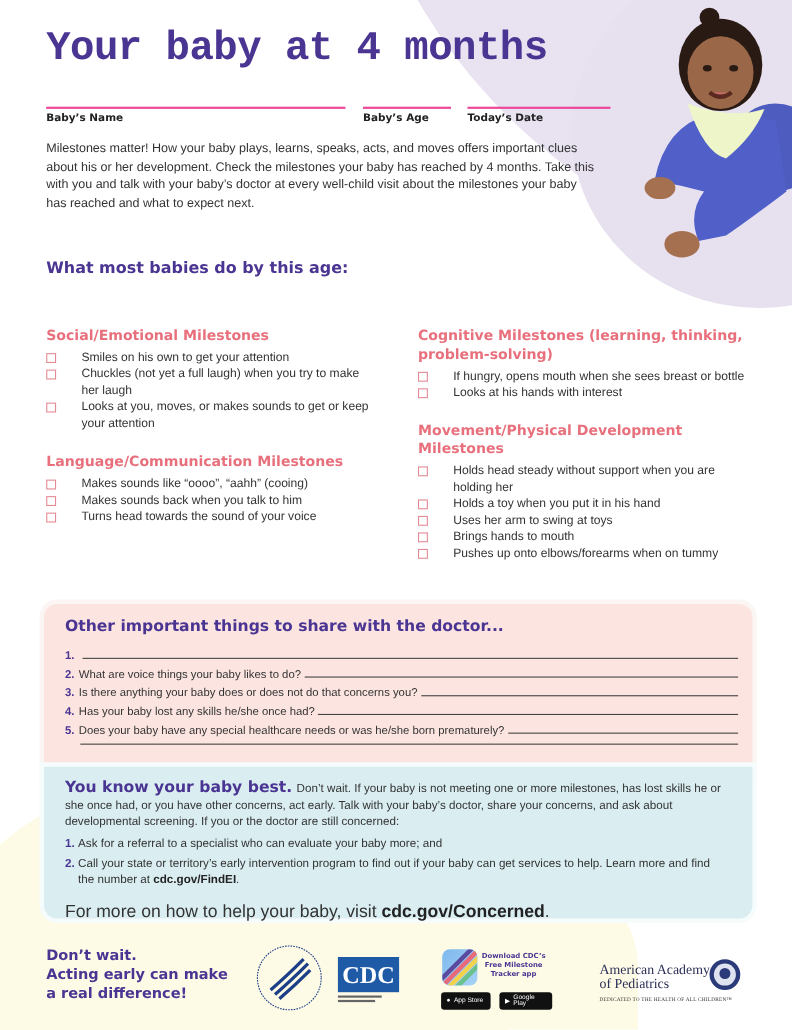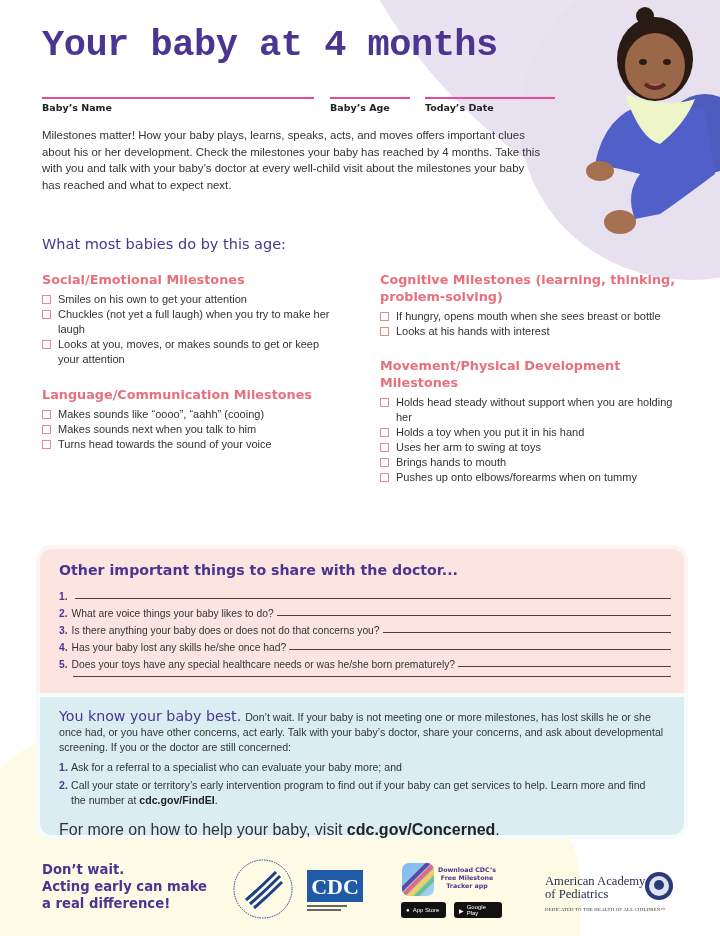--- a/index.html
+++ b/index.html
@@ -35,31 +35,31 @@
   .f-age { left: 330px; width: 80px; }
   .f-date { left: 425px; width: 130px; }
 
   .intro {
     position: absolute; left: 42px; top: 127px; width: 500px;
     font-size: 11.4px; line-height: 16.5px; color: #333;
   }
 
   .section-head {
     position: absolute; left: 42px; top: 236px;
-    font-family: "DejaVu Sans", sans-serif; font-weight: normal; font-size: 14.5px; color: #4b3592;
-  }
-
-  .ms-group { position: absolute; }
+    font-family: "DejaVu Sans", sans-serif; font-weight: bold; font-size: 14.5px; color: #4b3592;
+  }
+
+  .ms-group { position: absolute; margin-top: 26px; }
   .ms-title {
     font-family: "DejaVu Sans", sans-serif; font-weight: bold; font-size: 12.8px;
     color: #e8707c; line-height: 17px; margin-bottom: 4px;
   }
   .ms-list { list-style: none; }
   .ms-list li {
-    position: relative; padding-left: 16px; font-size: 11px; line-height: 15px; color: #333;
+    position: relative; padding-left: 32px; font-size: 11px; line-height: 15px; color: #333;
   }
   .ms-list li .cb {
     position: absolute; left: 0; top: 3px; width: 9px; height: 9px;
     border: 1px solid #e58a95; background: #fff;
   }
 
   .g-social { left: 42px; top: 271px; width: 300px; }
   .g-lang { left: 42px; top: 386px; width: 300px; }
   .g-cog { left: 380px; top: 271px; width: 310px; }
   .g-move { left: 380px; top: 357px; width: 300px; }
@@ -81,21 +81,21 @@
   .q-list li .q { white-space: nowrap; }
   .q-list li .line { flex: 1; border-bottom: 1px solid #444; margin-left: 3px; margin-bottom: 3px; }
   .q-extra { position: absolute; left: 33px; top: 127px; width: 598px; border-bottom: 1px solid #444; }
 
   .box-know {
     position: absolute; left: 40px; top: 697px; width: 644px; height: 138px;
     background: #daeef2; border-radius: 0 0 12px 12px;
     box-shadow: 0 0 0 4px #f6fbfc;
   }
   .know-p { position: absolute; left: 19px; top: 12px; width: 612px; font-size: 10.6px; line-height: 15.2px; color: #333; }
-  .know-h { font-family: "DejaVu Sans", sans-serif; font-weight: normal; font-size: 14.2px; color: #4b3592; margin-right: 4px; }
+  .know-h { font-family: "DejaVu Sans", sans-serif; font-weight: bold; font-size: 14.2px; color: #4b3592; margin-right: 4px; }
   .know-list { position: absolute; left: 19px; top: 63px; width: 600px; list-style: none; }
   .know-list li { position: relative; padding-left: 12px; font-size: 10.6px; line-height: 15.2px; color: #333; margin-bottom: 3px; }
   .know-list li .n { position: absolute; left: 0; top: 0; font-weight: bold; color: #4b3592; }
   .know-list b { color: #222; }
   .know-foot { position: absolute; left: 19px; top: 124px; font-size: 16px; color: #333; text-align: center; }
   .know-foot b { color: #222; }
 
   .footer-slogan {
     position: absolute; left: 42px; top: 861px;
     font-family: "DejaVu Sans", sans-serif; font-weight: bold; font-size: 13.2px;
@@ -159,21 +159,21 @@
     <li><span class="cb"></span><span>Smiles on his own to get your attention</span></li>
     <li><span class="cb"></span><span>Chuckles (not yet a full laugh) when you try to make her laugh</span></li>
     <li><span class="cb"></span><span>Looks at you, moves, or makes sounds to get or keep your attention</span></li>
   </ul>
 </div>
 
 <div class="ms-group g-lang">
   <div class="ms-title">Language/Communication Milestones</div>
   <ul class="ms-list">
     <li><span class="cb"></span><span>Makes sounds like “oooo”, “aahh” (cooing)</span></li>
-    <li><span class="cb"></span><span>Makes sounds next when you talk to him</span></li>
+    <li><span class="cb"></span><span>Makes sounds back when you talk to him</span></li>
     <li><span class="cb"></span><span>Turns head towards the sound of your voice</span></li>
   </ul>
 </div>
 
 <div class="ms-group g-cog">
   <div class="ms-title">Cognitive Milestones (learning, thinking, problem-solving)</div>
   <ul class="ms-list">
     <li><span class="cb"></span><span>If hungry, opens mouth when she sees breast or bottle</span></li>
     <li><span class="cb"></span><span>Looks at his hands with interest</span></li>
   </ul>
@@ -207,21 +207,21 @@
         <span class="q">Is there anything your baby does or does not do that concerns you?</span>
         <span class="line"></span>
       </li>
     <li>
         <span class="num">4.</span>
         <span class="q">Has your baby lost any skills he/she once had?</span>
         <span class="line"></span>
       </li>
     <li>
         <span class="num">5.</span>
-        <span class="q">Does your toys have any special healthcare needs or was he/she born prematurely?</span>
+        <span class="q">Does your baby have any special healthcare needs or was he/she born prematurely?</span>
         <span class="line"></span>
       </li>
   </ol>
   <div class="q-extra"></div>
 </div>
 
 <div class="box-know">
   <p class="know-p"><span class="know-h">You know your baby best.</span><span>Don’t wait. If your baby is not meeting one or more milestones, has lost skills he or she once had, or you have other concerns, act early. Talk with your baby’s doctor, share your concerns, and ask about developmental screening. If you or the doctor are still concerned:</span></p>
   <ol class="know-list">
     <li><span class="n">1.</span><span>Ask for a referral to a specialist who can evaluate your baby more; and</span></li>

